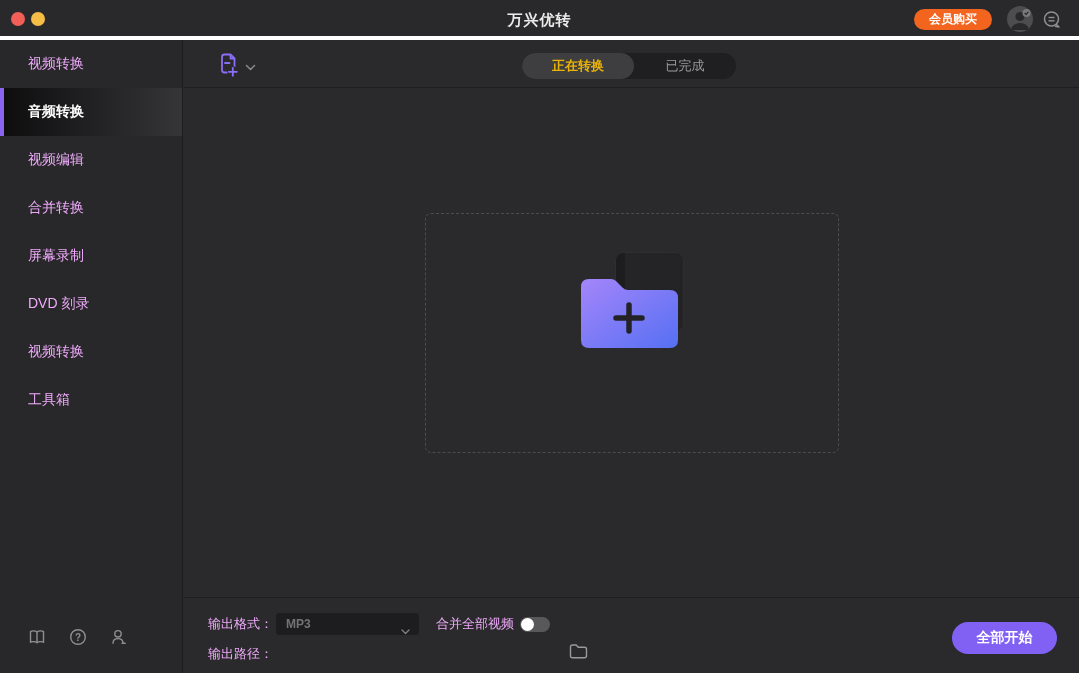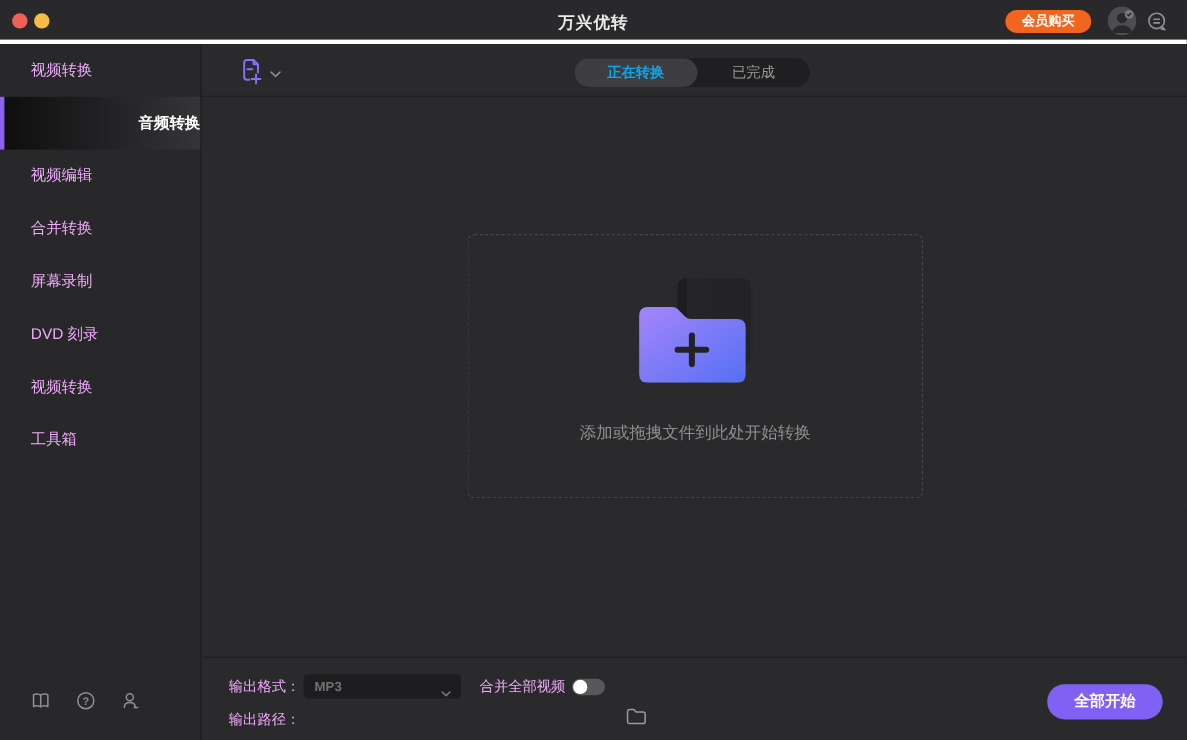--- a/index.html
+++ b/index.html
@@ -36,21 +36,21 @@
   .sidebar {
     position:absolute; left:0; top:40px; width:183px; bottom:0;
     background:#28282a; border-right:1px solid #1d1d1f;
   }
   .nav-item {
     position:relative; height:48px; display:flex; align-items:center;
     padding-left:28px; font-size:14px; color:#f0abfc; cursor:pointer;
   }
   .nav-item.active {
     background:linear-gradient(90deg,#0d0d0e 0%,#353538 100%);
-    color:#ffffff; font-weight:bold;justify-content:flex-end;
+    color:#ffffff; font-weight:bold;
   }
   .nav-item.active::before {
     content:""; position:absolute; left:0; top:0; bottom:0; width:4px;
     background:#8a63f0;
   }
   .sidebar-footer {
     position:absolute; left:28px; bottom:27px; display:flex; gap:23px; align-items:center;
   }
   .footer-icon { width:18px; height:18px; cursor:pointer; display:block; }
 
@@ -64,21 +64,21 @@
   .addfile { position:absolute; left:32px; top:10px; display:flex; align-items:center; gap:5px; cursor:pointer; }
 
   .tabs {
     position:absolute; left:338px; top:13px; width:214px; height:26px;
     background:#1f1f21; border-radius:13px; display:flex; overflow:hidden;
   }
   .tab {
     height:26px; display:flex; align-items:center; justify-content:center;
     font-size:13px; color:#9a9a9a; cursor:pointer;
   }
-  .tab.active { width:112px; background:#3e3e41; border-radius:13px; color:#0ea5e9; font-weight:bold; }
+  .tab.active { width:112px; background:#3e3e41; border-radius:13px; color:#eab308; font-weight:bold; }
   .tab.inactive { width:102px; }
 
   .main-area { position:absolute; left:0; top:48px; right:0; bottom:76px; }
   .dropzone {
     position:absolute; left:241px; top:125px; width:414px; height:240px;
     border:1px dashed #4c4c4e; border-radius:6px; cursor:pointer;
   }
   .folder-illustration { position:absolute; left:155px; top:36px; width:104px; height:98px; }
   .folder-back {
     position:absolute; left:34px; top:2px; width:69px; height:80px; border-radius:8px;
@@ -242,21 +242,20 @@
                   <stop offset="0%" stop-color="#a585fa"></stop>
                   <stop offset="100%" stop-color="#5570f3"></stop>
                 </linearGradient>
               </defs>
               <path d="M0,12 Q0,4 8,4 H30 Q33,4 35,6 L42,13 Q44,15 47,15 H89 Q97,15 97,23 V65 Q97,73 89,73 H8 Q0,73 0,65 Z" fill="url(#foldgrad)"></path>
               <line x1="48" y1="30" x2="48" y2="56" stroke="#232327" stroke-width="5.5" stroke-linecap="round"></line>
               <line x1="35" y1="43" x2="61" y2="43" stroke="#232327" stroke-width="5.5" stroke-linecap="round"></line>
             </svg>
           </div>
         </div>
-        <div class="drop-hint">添加或拖拽文件到此处开始转换</div>
       </div>
     </div>
 
     <div class="bottombar">
       <span class="bb-label" style="left:24px; top:15px;">输出格式：</span>
       <div class="select" style="left:92px; top:15px; width:143px;">
         <span class="sel-value">MP3</span>
         <span class="sel-chevron">
           <svg width="9" height="6" viewBox="0 0 9 6">
               <polyline points="1,1 4.5,4.5 8,1" fill="none" stroke="#808082" stroke-width="1.3" stroke-linecap="round" stroke-linejoin="round"></polyline>

